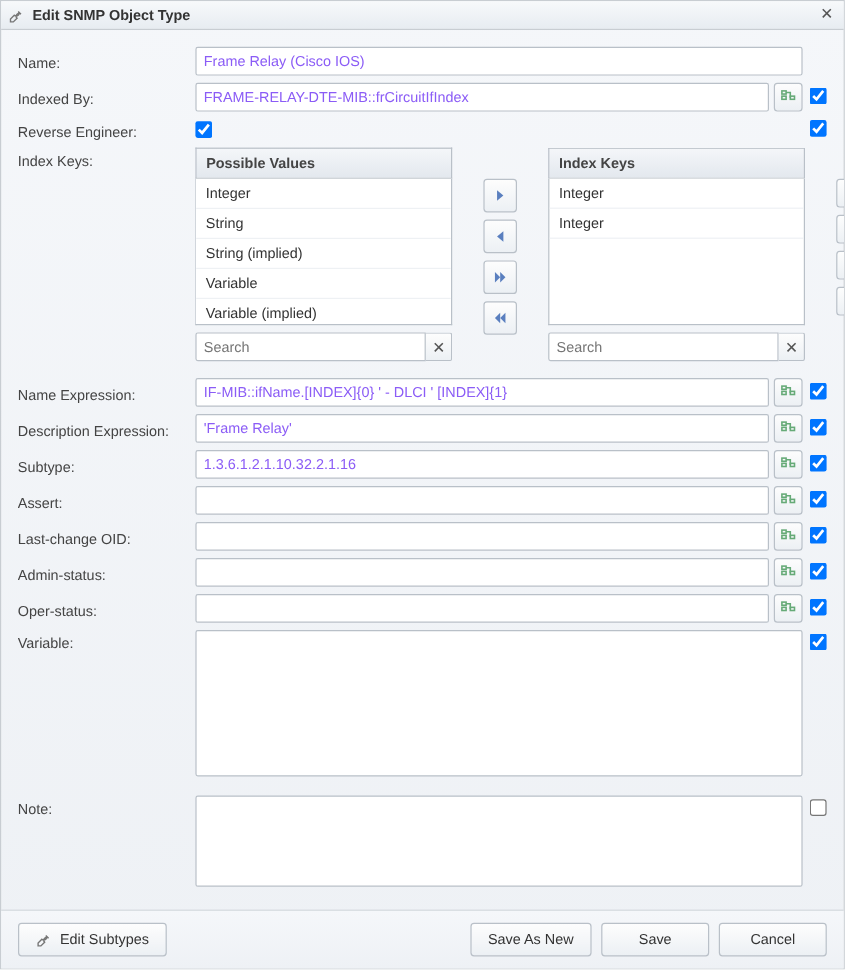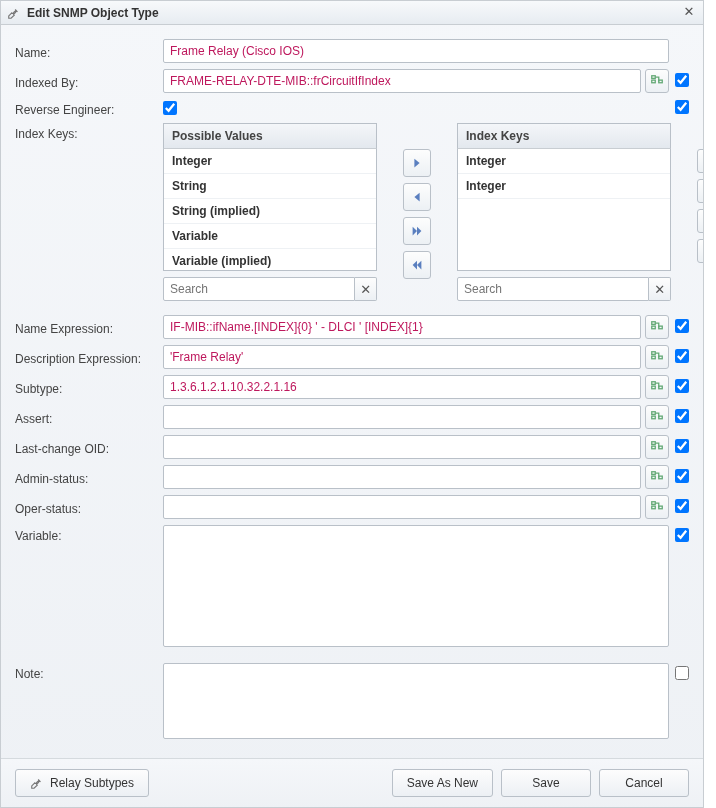--- a/index.html
+++ b/index.html
@@ -57,21 +57,21 @@
   align-items: center;
   gap: 4px;
 }
 input[type=text], textarea {
   width: 100%;
   border: 1px solid #b9c0c8;
   background: #fff;
   padding: 4px 6px;
   font-family: inherit;
   font-size: 12px;
-  color: #be185d;
+  color: #8b5cf6;
   border-radius: 2px;
 }
 textarea { resize: none; }
 .variable-area { height: 122px; }
 .note-area { height: 76px; }
 .icon-btn {
   width: 24px; height: 24px;
   border: 1px solid #b9c0c8;
   background: linear-gradient(#fdfdfd, #ecf0f4);
   border-radius: 3px;
@@ -101,21 +101,20 @@
   padding: 5px 8px;
   font-weight: bold;
   color: #444;
 }
 .listbox-body {
   border: 1px solid #b9c0c8;
   border-top: none;
   background: #fff;
   height: 122px;
   overflow: auto;
-  font-weight: bold;
 }
 .listbox-item {
   padding: 5px 8px;
   border-bottom: 1px solid #eef1f4;
   cursor: default;
 }
 .listbox-search {
   display: flex;
   margin-top: 6px;
 }
@@ -441,21 +440,21 @@
       <div class="right-check-col" style="padding-top:3px;"><input type="checkbox" class="chk" style=""></div>
     </div>
 
   </div>
 
   <div class="footer">
     <div class="btn">
       <svg class="wrench" viewBox="0 0 24 24" fill="none" stroke="#777" stroke-width="2">
           <path d="M14 6a4 4 0 0 1-5.66 5.66L3 17v4h4l5.34-5.34A4 4 0 0 1 18 10l-4-4z"></path>
         </svg>
-      <span>Relay Subtypes</span>
+      <span>Edit Subtypes</span>
     </div>
     <div class="right">
       <div class="btn">
           <span>Save As New</span>
         </div>
       <div class="btn">
           <span>Save</span>
         </div>
       <div class="btn">
           <span>Cancel</span>

